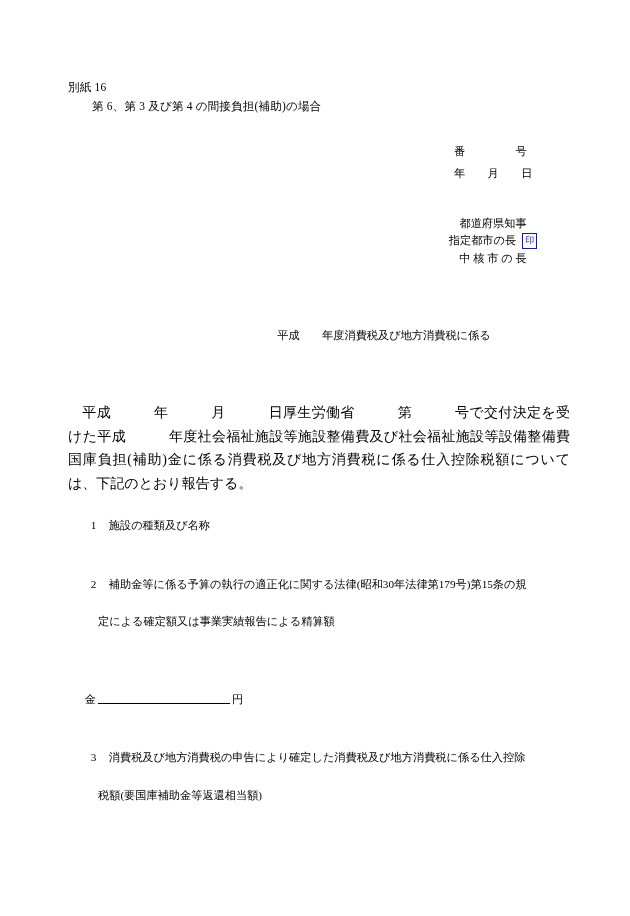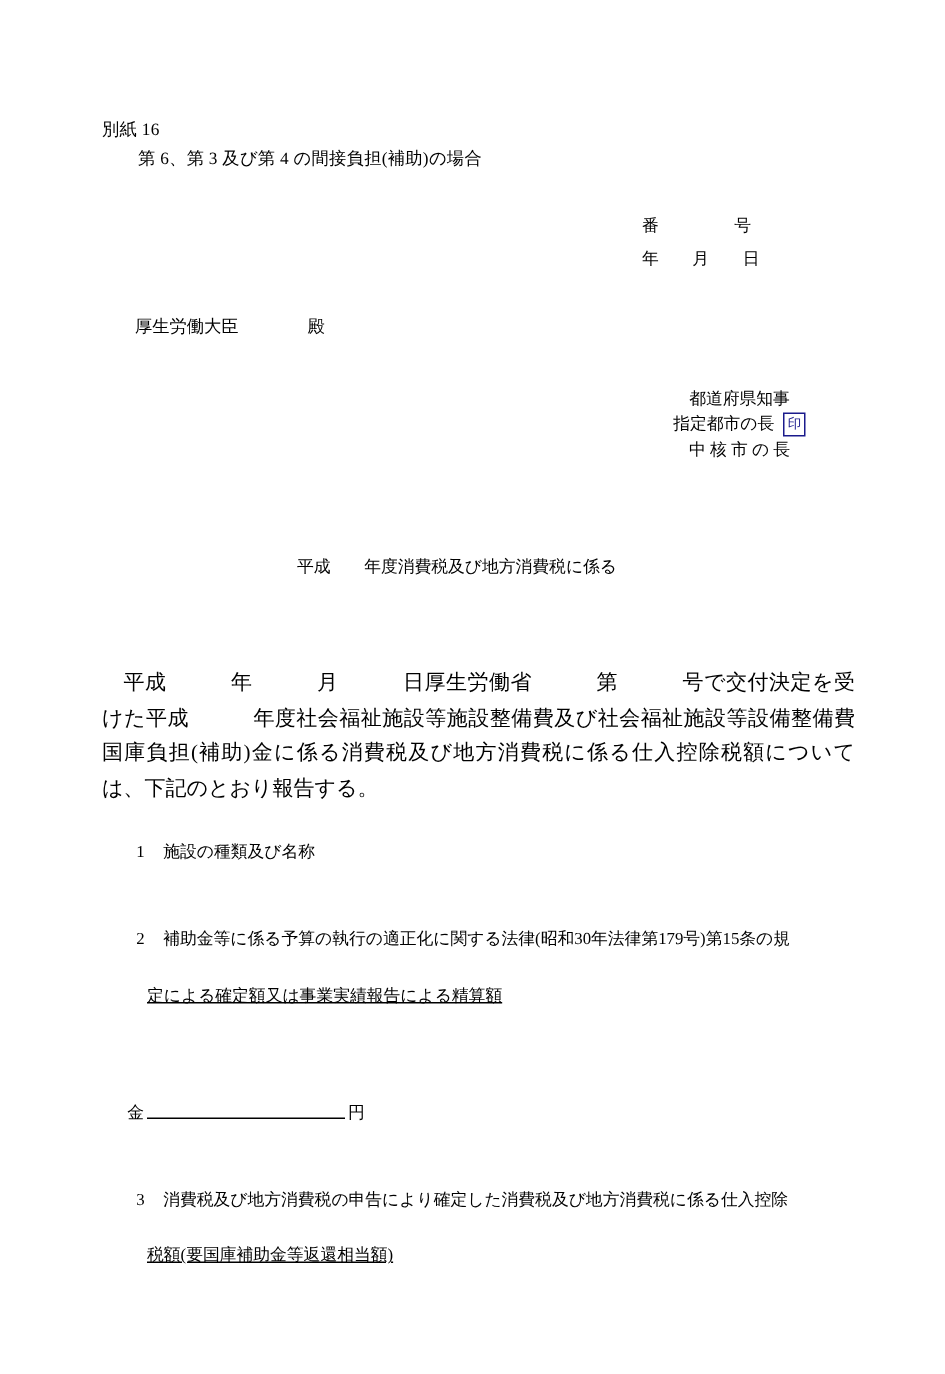--- a/index.html
+++ b/index.html
@@ -39,20 +39,21 @@
   }
   .numblock {
     margin-top: 26px;
     margin-left: 360px;
     font-size: 11.2px;
     line-height: 1.95;
   }
   .numblock .row {
     display: block;
     white-space: pre;
+    margin-left: 26px;
   }
   .to-minister {
     margin-top: 24px;
     margin-left: 22px;
     font-size: 11.5px;
     white-space: pre;
   }
   .issuer {
     margin-top: 30px;
     margin-left: 348px;
@@ -74,20 +75,21 @@
     margin-left: 6px;
     vertical-align: 1px;
     letter-spacing: 0;
   }
   .doc-heading {
     margin-top: 22px;
     margin-left: 130px;
     font-size: 11.2px;
     line-height: 1.65;
     white-space: pre;
+    text-align: center;
   }
   .para {
     margin-top: 20px;
     font-size: 14px;
     line-height: 1.68;
     text-align: justify;
     white-space: pre-wrap;
   }
   .item {
     font-size: 11.2px;
@@ -100,21 +102,20 @@
     width: 24px;
     text-indent: 6px;
   }
   .item-body {
     display: inline;
   }
   .item-cont {
     display: block;
     margin-left: 30px;
     white-space: pre-wrap;
-    text-decoration: underline;
   }
   .amount {
     margin-top: 3px;
     margin-bottom: 3px;
     font-size: 11.2px;
     white-space: pre;
   }
   .amount .blank {
     display: inline-block;
     width: 132px;
@@ -131,21 +132,20 @@
   <div class="doc">
 
     <div class="l-title">別紙 16</div>
     <div class="l-subtitle">第 6、第 3 及び第 4 の間接負担(補助)の場合</div>
 
     <div class="numblock">
       <span class="row">番                  号</span>
       <span class="row">年        月        日</span>
     </div>
 
-    <div class="to-minister">厚生労働大臣                殿</div>
 
     <div class="issuer">
       <div class="line">都道府県知事</div>
       <div class="line"><span>指定都市の長</span><span class="seal">印</span></div>
       <div class="line">中 核 市 の 長</div>
     </div>
 
     <div class="doc-heading">
       <div>平成        年度消費税及び地方消費税に係る</div>
     </div>

